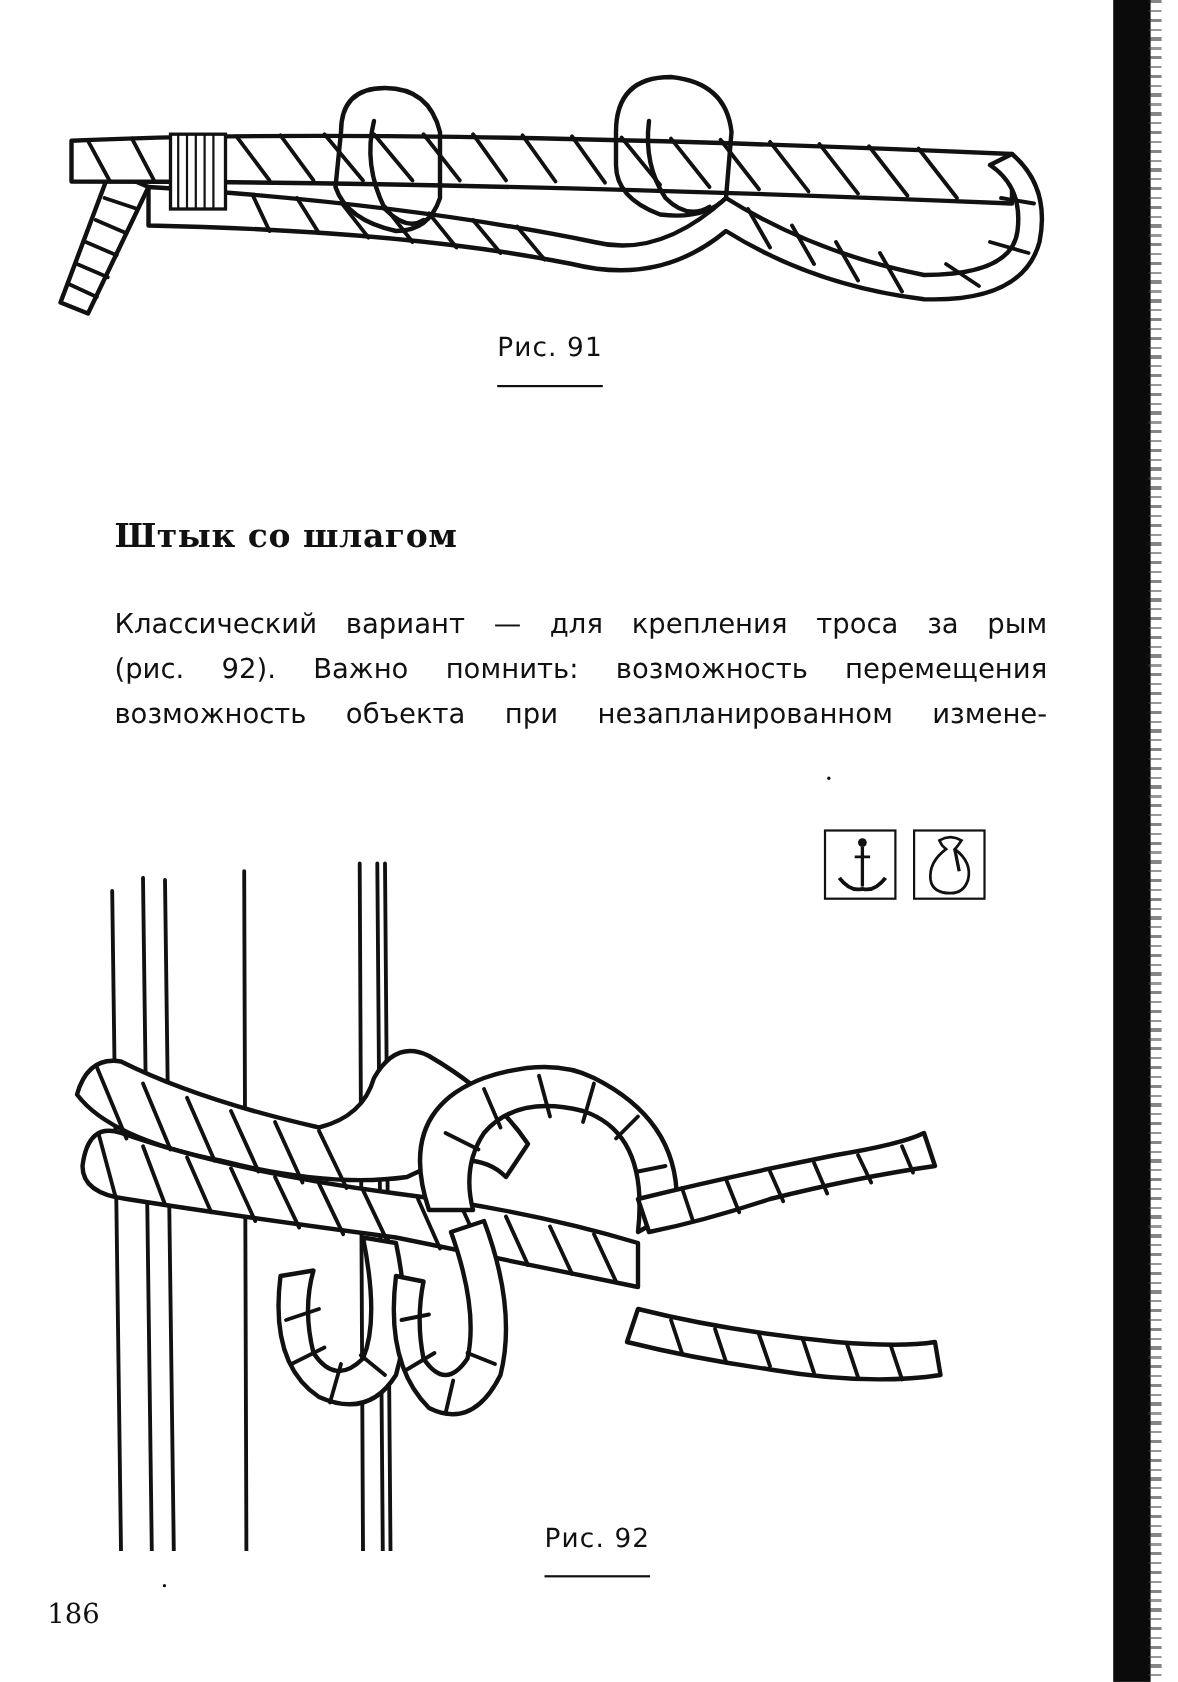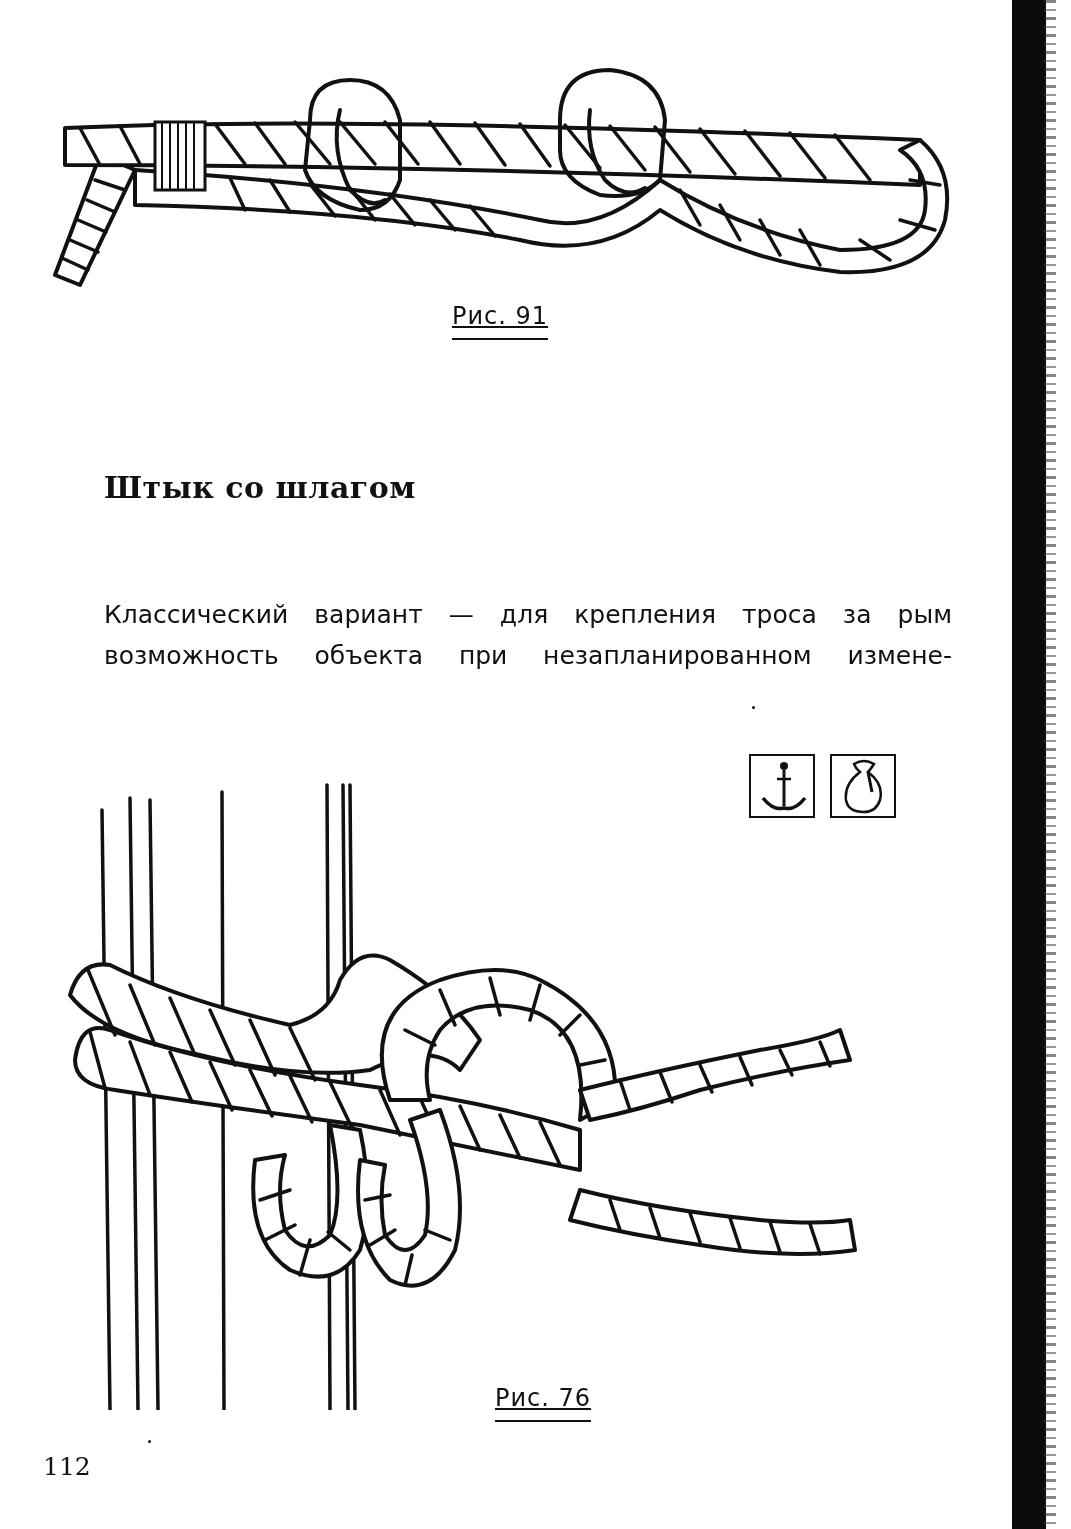--- a/index.html
+++ b/index.html
@@ -4,23 +4,23 @@
 <style>
   html, body { margin:0; padding:0; background:#ffffff; }
   body { width:1071px; height:1529px; position:relative; overflow:hidden; font-family:"DejaVu Sans", sans-serif; color:#111; }
   .page-edge { position:absolute; left:1012px; top:0; width:34px; height:1529px; background:#0b0b0b; }
   .page-edge-fray { position:absolute; left:1044px; top:0; width:12px; height:1529px;
     background: repeating-linear-gradient(180deg, #222 0 3px, transparent 3px 9px, #444 9px 11px, transparent 11px 17px); opacity:0.55; }
   svg.fig { position:absolute; }
   .rope { fill:#fff; stroke:#111; stroke-width:4; stroke-linejoin:round; stroke-linecap:round; }
   .strand { fill:none; stroke:#111; stroke-width:3.5; stroke-linecap:round; }
   .post { fill:none; stroke:#111; stroke-width:3.5; stroke-linecap:round; }
-  .caption { position:absolute; font-size:24px; letter-spacing:1px; color:#111; padding-bottom:8px; border-bottom:2px solid #111;text-decoration:underline; }
+  .caption { position:absolute; font-size:24px; letter-spacing:1px; color:#111; padding-bottom:20px; border-bottom:2px solid #111; }
   .heading { position:absolute; left:104px; top:470px; font-size:30px; font-weight:bold; font-family:"DejaVu Serif", serif; letter-spacing:0.5px; color:#111; }
-  .body-text { position:absolute; left:104px; top:546px; width:848px; font-size:25px; line-height:41px; text-align:justify; color:#111; text-indent:0;margin-top:48px; }
+  .body-text { position:absolute; left:104px; top:546px; width:848px; font-size:25px; line-height:41px; text-align:justify; color:#111; text-indent:0; }
   .body-text .line { display:block; text-align-last:justify; }
   .body-text .line.last { text-align-last:left; }
   .body-text .line.first { padding-left:0; }
   .icon-box { position:absolute; top:754px; width:66px; height:64px; border:2px solid #111; box-sizing:border-box; }
   .page-number { position:absolute; left:43px; top:1452px; font-size:25px; font-family:"DejaVu Serif", serif; color:#111; }
   .speck { position:absolute; width:3px; height:3px; background:#111; border-radius:50%; }
 </style>
 </head>
 <body>
 
@@ -90,20 +90,21 @@
   <path class="rope" d="M520 60 Q520 10 570 10 Q620 15 625 60 L620 120 Q600 140 560 135 Q520 120 520 90 Z" style="fill:none"></path>
   <path class="rope" d="M550 50 Q545 90 565 120 Q585 140 605 128" style="fill:none"></path>
 </svg>
 
 <div class="caption" style="left:452px;top:302px">Рис. 91</div>
 
 <div class="heading">Штык со шлагом</div>
 
 <div class="body-text">
   <span class="line first">Классический вариант — для крепления троса за рым</span>
+  <span class="line">(рис. 92). Важно помнить: возможность перемещения</span>
   <span class="line">возможность объекта при незапланированном измене-</span>
 </div>
 
 <div class="speck" style="left:752px;top:706px"></div>
 <div class="speck" style="left:148px;top:1440px"></div>
 
 <div class="icon-box" style="left:749px">
   <svg width="62" height="60" viewBox="0 0 62 60">
     <circle cx="33" cy="10" r="4" fill="#111"></circle>
     <path d="M33 14 L33 50" stroke="#111" stroke-width="3" fill="none"></path>
@@ -188,15 +189,15 @@
       <path d="M760 272 L770 296"></path>
     <path d="M550 430 L560 460"></path>
       <path d="M590 438 L600 468"></path>
       <path d="M630 443 L640 472"></path>
       <path d="M670 448 L680 478"></path>
       <path d="M710 452 L720 482"></path>
       <path d="M750 454 L760 484"></path>
     </g>
 </svg>
 
-<div class="caption" style="left:495px;top:1384px">Рис. 76</div>
-
-<div class="page-number">112</div>
+<div class="caption" style="left:495px;top:1384px">Рис. 92</div>
+
+<div class="page-number">186</div>
 
 </body></html>

